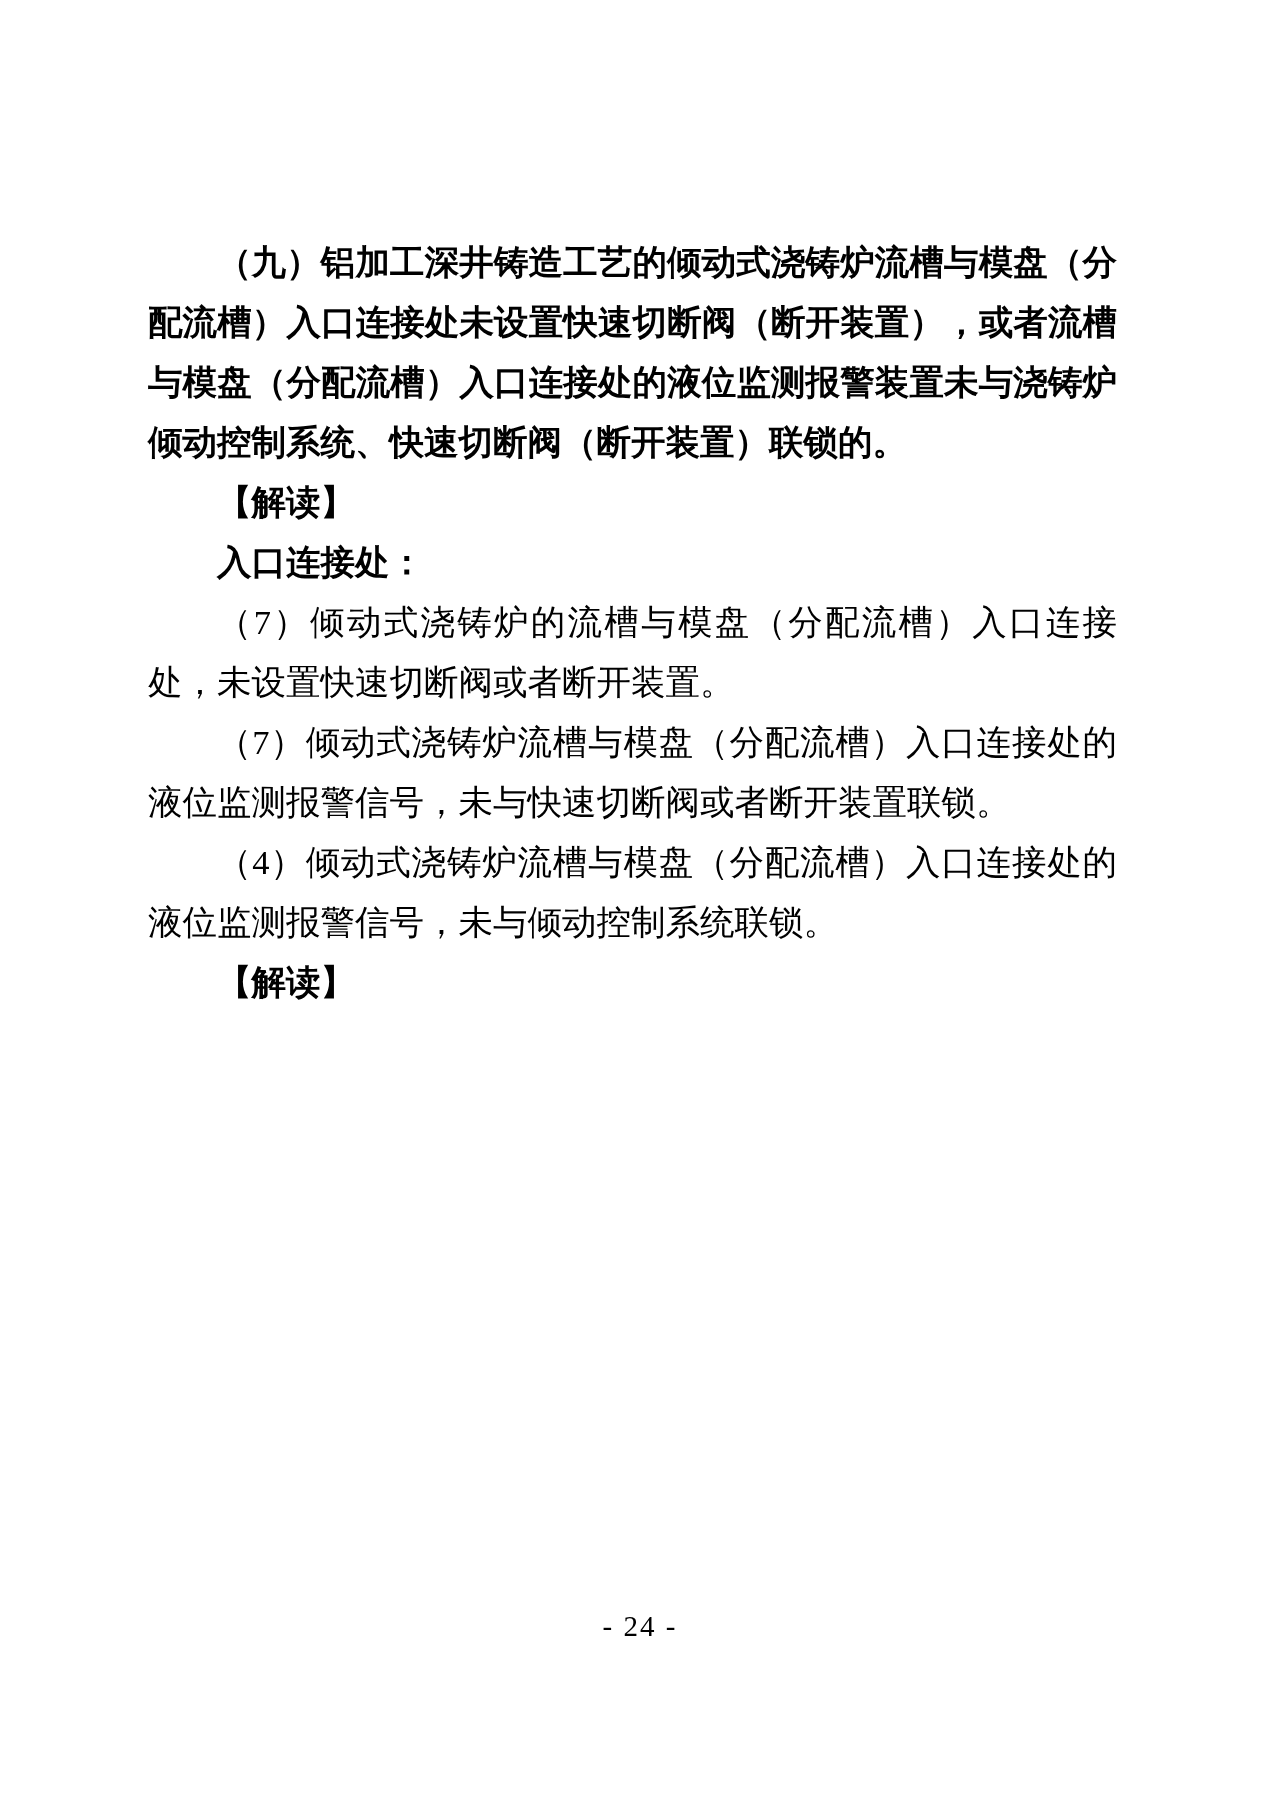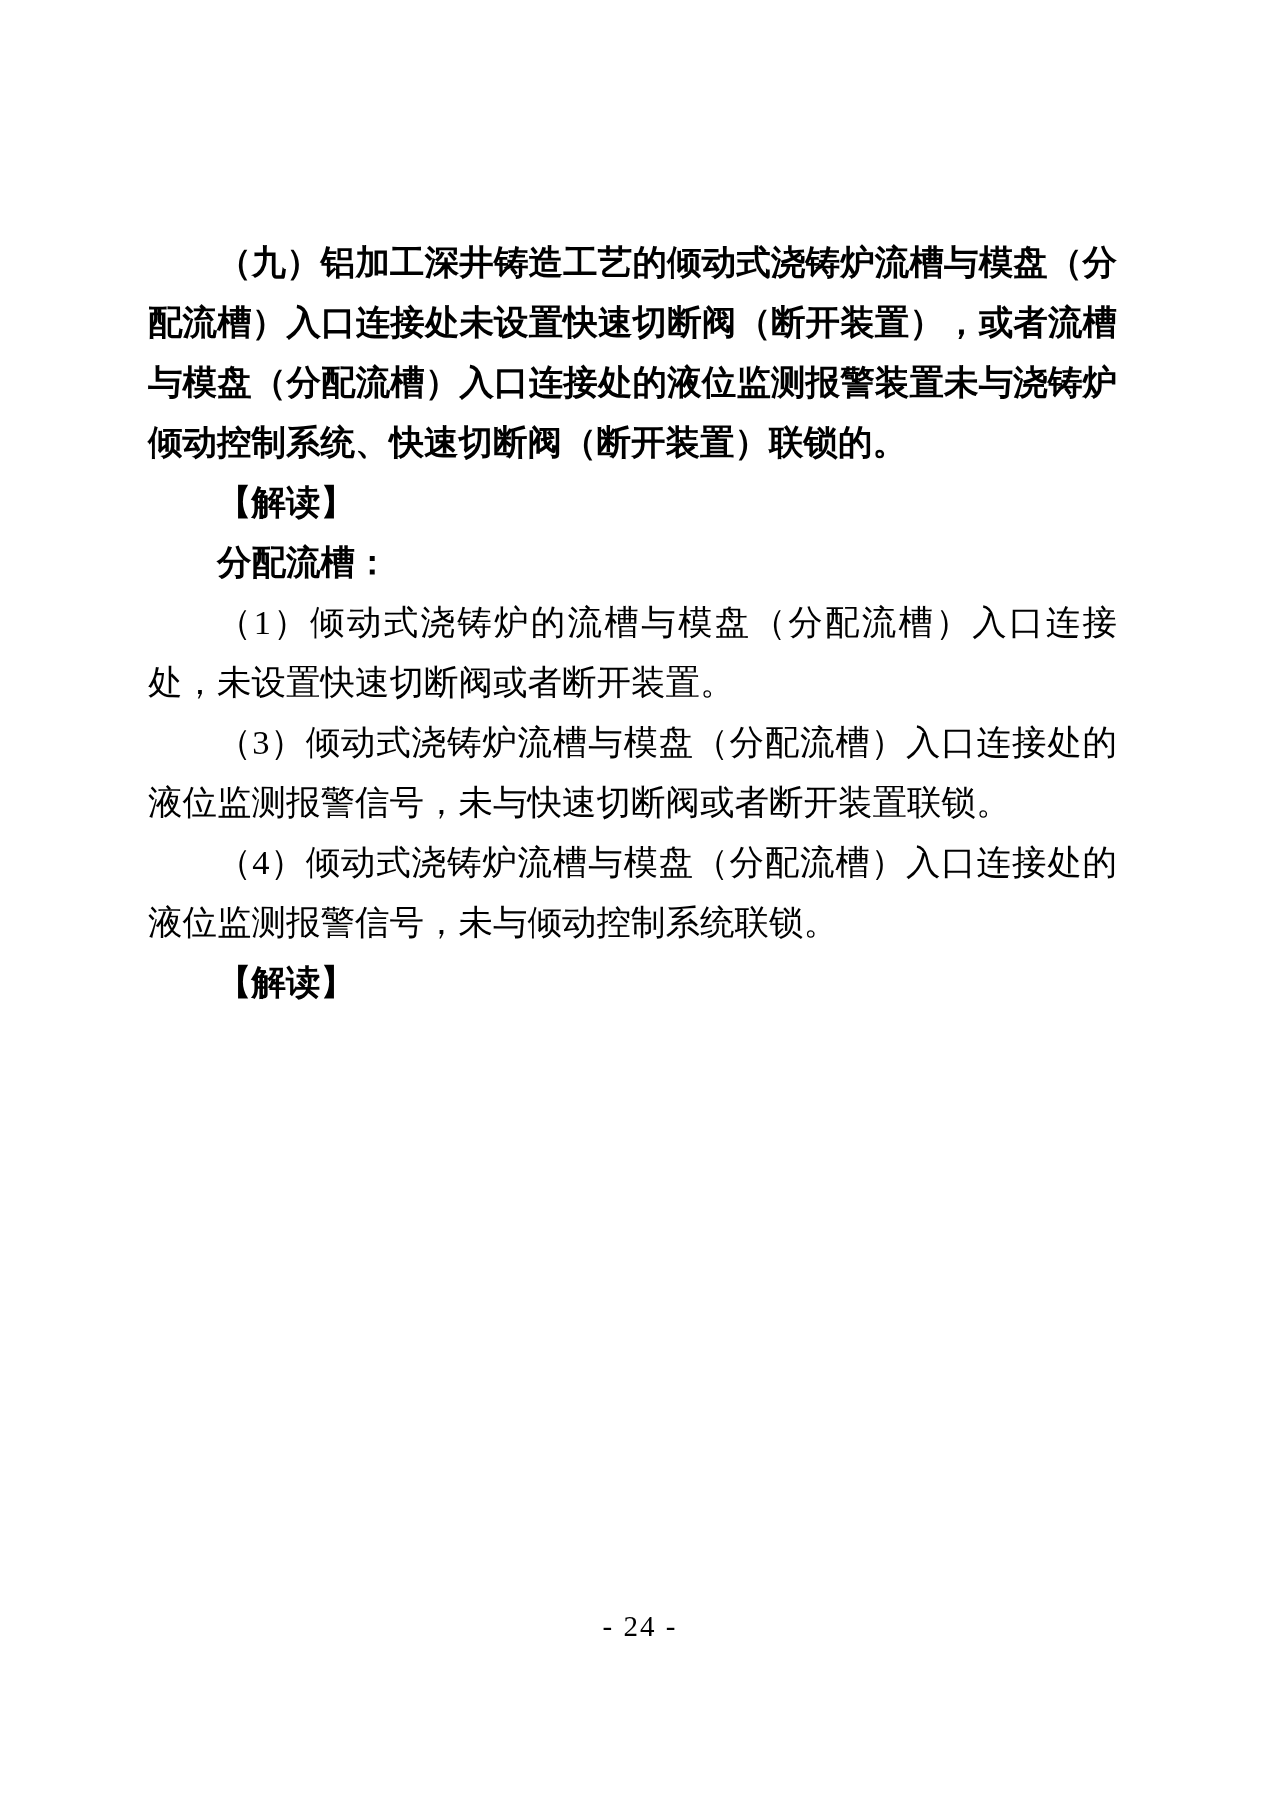--- a/index.html
+++ b/index.html
@@ -46,20 +46,20 @@
     letter-spacing:2px;
   }
 </style>
 </head>
 <body>
 
 <div class="page">
   <div class="content">
     <p class="para bold">（九）铝加工深井铸造工艺的倾动式浇铸炉流槽与模盘（分配流槽）入口连接处未设置快速切断阀（断开装置），或者流槽与模盘（分配流槽）入口连接处的液位监测报警装置未与浇铸炉倾动控制系统、快速切断阀（断开装置）联锁的。</p>
     <p class="para interp">【解读】</p>
-    <p class="para bold">分配流槽：</p>
-    <p class="para">（1）倾动式浇铸炉的流槽与模盘（分配流槽）入口连接处，未设置快速切断阀或者断开装置。</p>
-    <p class="para">（3）倾动式浇铸炉流槽与模盘（分配流槽）入口连接处的液位监测报警信号，未与快速切断阀或者断开装置联锁。</p>
+    <p class="para bold">入口连接处：</p>
+    <p class="para">（7）倾动式浇铸炉的流槽与模盘（分配流槽）入口连接处，未设置快速切断阀或者断开装置。</p>
+    <p class="para">（7）倾动式浇铸炉流槽与模盘（分配流槽）入口连接处的液位监测报警信号，未与快速切断阀或者断开装置联锁。</p>
     <p class="para">（4）倾动式浇铸炉流槽与模盘（分配流槽）入口连接处的液位监测报警信号，未与倾动控制系统联锁。</p>
     <p class="para interp">【解读】</p>
   </div>
   <div class="page-number">- 24 -</div>
 </div>
 
 </body></html>

